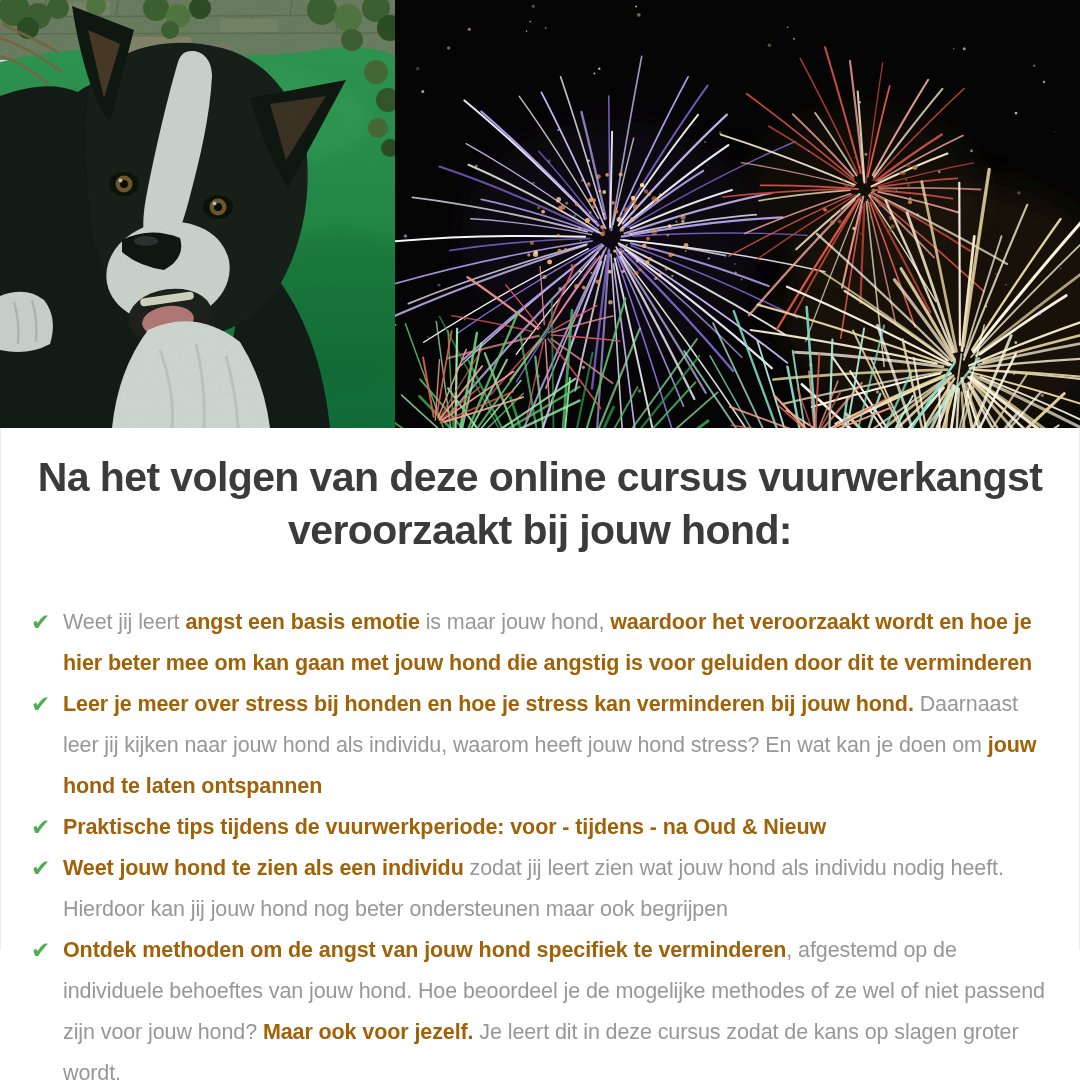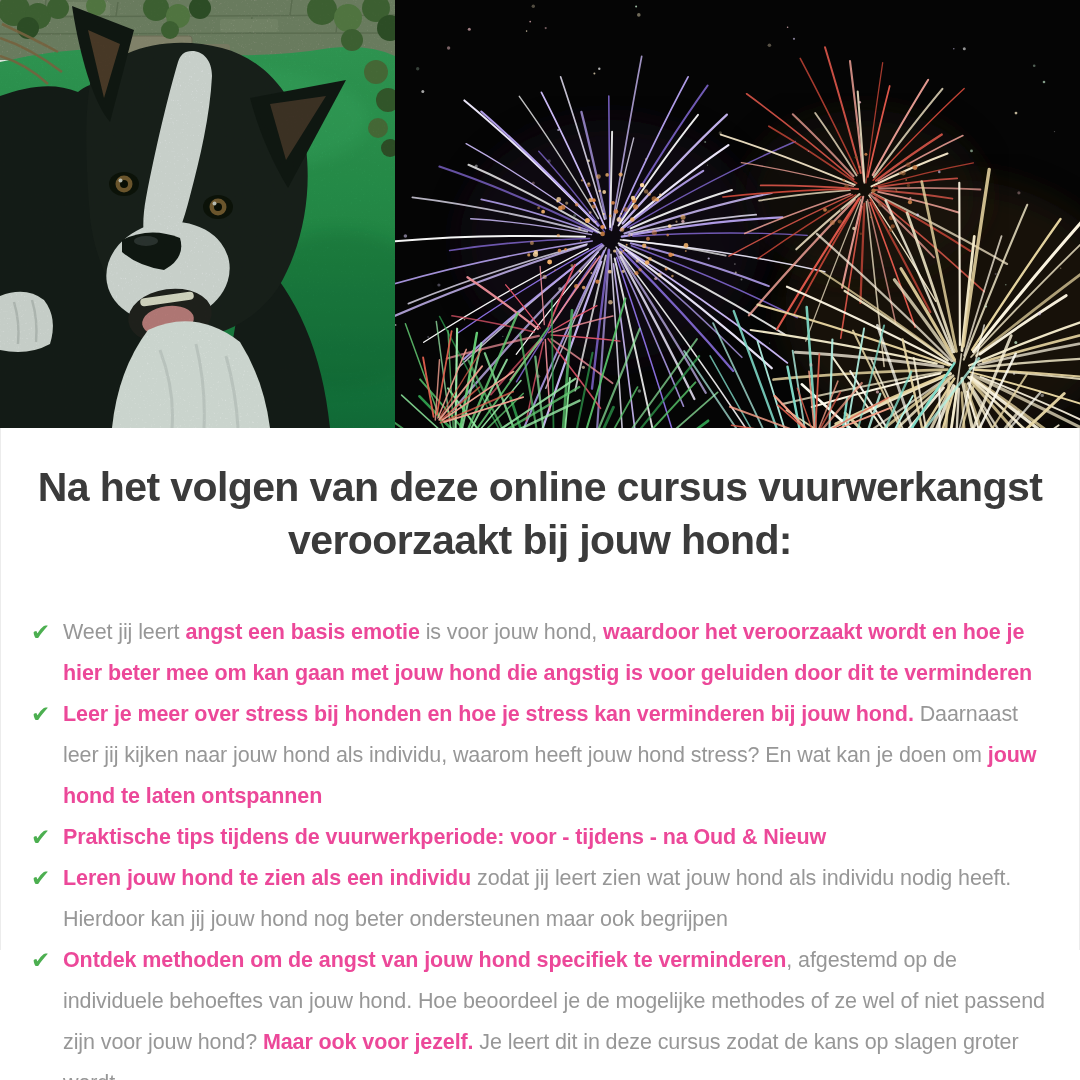--- a/index.html
+++ b/index.html
@@ -10,21 +10,21 @@
   }
   .hero{display:flex;height:428px;width:1080px;}
   .hero-left{width:395px;height:428px;overflow:hidden;}
   .hero-right{width:685px;height:428px;overflow:hidden;background:#050505;}
   .hero svg{display:block;}
 
   .content{
     box-sizing:border-box;
     height:522px;background:#ffffff;
     border-left:1px solid #ececec;border-right:1px solid #ececec;
-    padding-top:33px;
+    padding-top:23px;
   }
   h1{
     margin:0;text-align:center;
     font-size:41px;line-height:53px;font-weight:700;
     color:#3b3b3b;letter-spacing:-0.6px;
   }
   .hline{display:block;}
 
   ul.bullets{
     list-style:none;margin:45px 0 0 0;padding:0 30px;
@@ -32,21 +32,21 @@
   ul.bullets li{display:flex;align-items:flex-start;}
   .check{
     flex:0 0 32px;width:32px;
     color:#4caf50;font-size:23px;line-height:41px;font-weight:700;
   }
   .txt{
     flex:1;
     font-size:21.5px;line-height:41px;letter-spacing:-0.1px;
     color:#979797;
   }
-  .txt .b{font-weight:700;color:#ec4899;}
+  .txt .b{font-weight:700;color:#a16207;}
 </style>
 </head>
 <body>
 
 <div class="hero">
   <div class="hero-left">
 
     <svg viewBox="0 0 395 428" width="395" height="428">
       <defs>
         <linearGradient id="gg" x1="0" y1="0" x2="0" y2="1">
@@ -658,32 +658,32 @@
 </div>
 
 <main class="content">
   <h1>
     <span class="hline">Na het volgen van deze online cursus vuurwerkangst</span>
     <span class="hline">veroorzaakt bij jouw hond:</span>
   </h1>
   <ul class="bullets" id="bullet-list">
       <li>
         <span class="check">✔</span>
-        <div class="txt"><span class="seg">Weet jij leert </span><span class="seg b">angst een basis emotie</span><span class="seg"> is voor jouw hond, </span><span class="seg b">waardoor het veroorzaakt wordt en hoe je hier beter mee om kan gaan met jouw hond die angstig is voor geluiden door dit te verminderen</span></div>
+        <div class="txt"><span class="seg">Weet jij leert </span><span class="seg b">angst een basis emotie</span><span class="seg"> is maar jouw hond, </span><span class="seg b">waardoor het veroorzaakt wordt en hoe je hier beter mee om kan gaan met jouw hond die angstig is voor geluiden door dit te verminderen</span></div>
       </li>
       <li>
         <span class="check">✔</span>
         <div class="txt"><span class="seg b">Leer je meer over stress bij honden en hoe je stress kan verminderen bij jouw hond.</span><span class="seg"> Daarnaast leer jij kijken naar jouw hond als individu, waarom heeft jouw hond stress? En wat kan je doen om </span><span class="seg b">jouw hond te laten ontspannen</span></div>
       </li>
       <li>
         <span class="check">✔</span>
         <div class="txt"><span class="seg b">Praktische tips tijdens de vuurwerkperiode: voor - tijdens - na Oud &amp; Nieuw</span></div>
       </li>
       <li>
         <span class="check">✔</span>
-        <div class="txt"><span class="seg b">Leren jouw hond te zien als een individu</span><span class="seg"> zodat jij leert zien wat jouw hond als individu nodig heeft. Hierdoor kan jij jouw hond nog beter ondersteunen maar ook begrijpen</span></div>
+        <div class="txt"><span class="seg b">Weet jouw hond te zien als een individu</span><span class="seg"> zodat jij leert zien wat jouw hond als individu nodig heeft. Hierdoor kan jij jouw hond nog beter ondersteunen maar ook begrijpen</span></div>
       </li>
       <li>
         <span class="check">✔</span>
         <div class="txt"><span class="seg b">Ontdek methoden om de angst van jouw hond specifiek te verminderen</span><span class="seg">, afgestemd op de individuele behoeftes van jouw hond. Hoe beoordeel je de mogelijke methodes of ze wel of niet passend zijn voor jouw hond? </span><span class="seg b">Maar ook voor jezelf.</span><span class="seg"> Je leert dit in deze cursus zodat de kans op slagen groter wordt.</span></div>
       </li>
     </ul>
 </main>
 
 </body></html>

